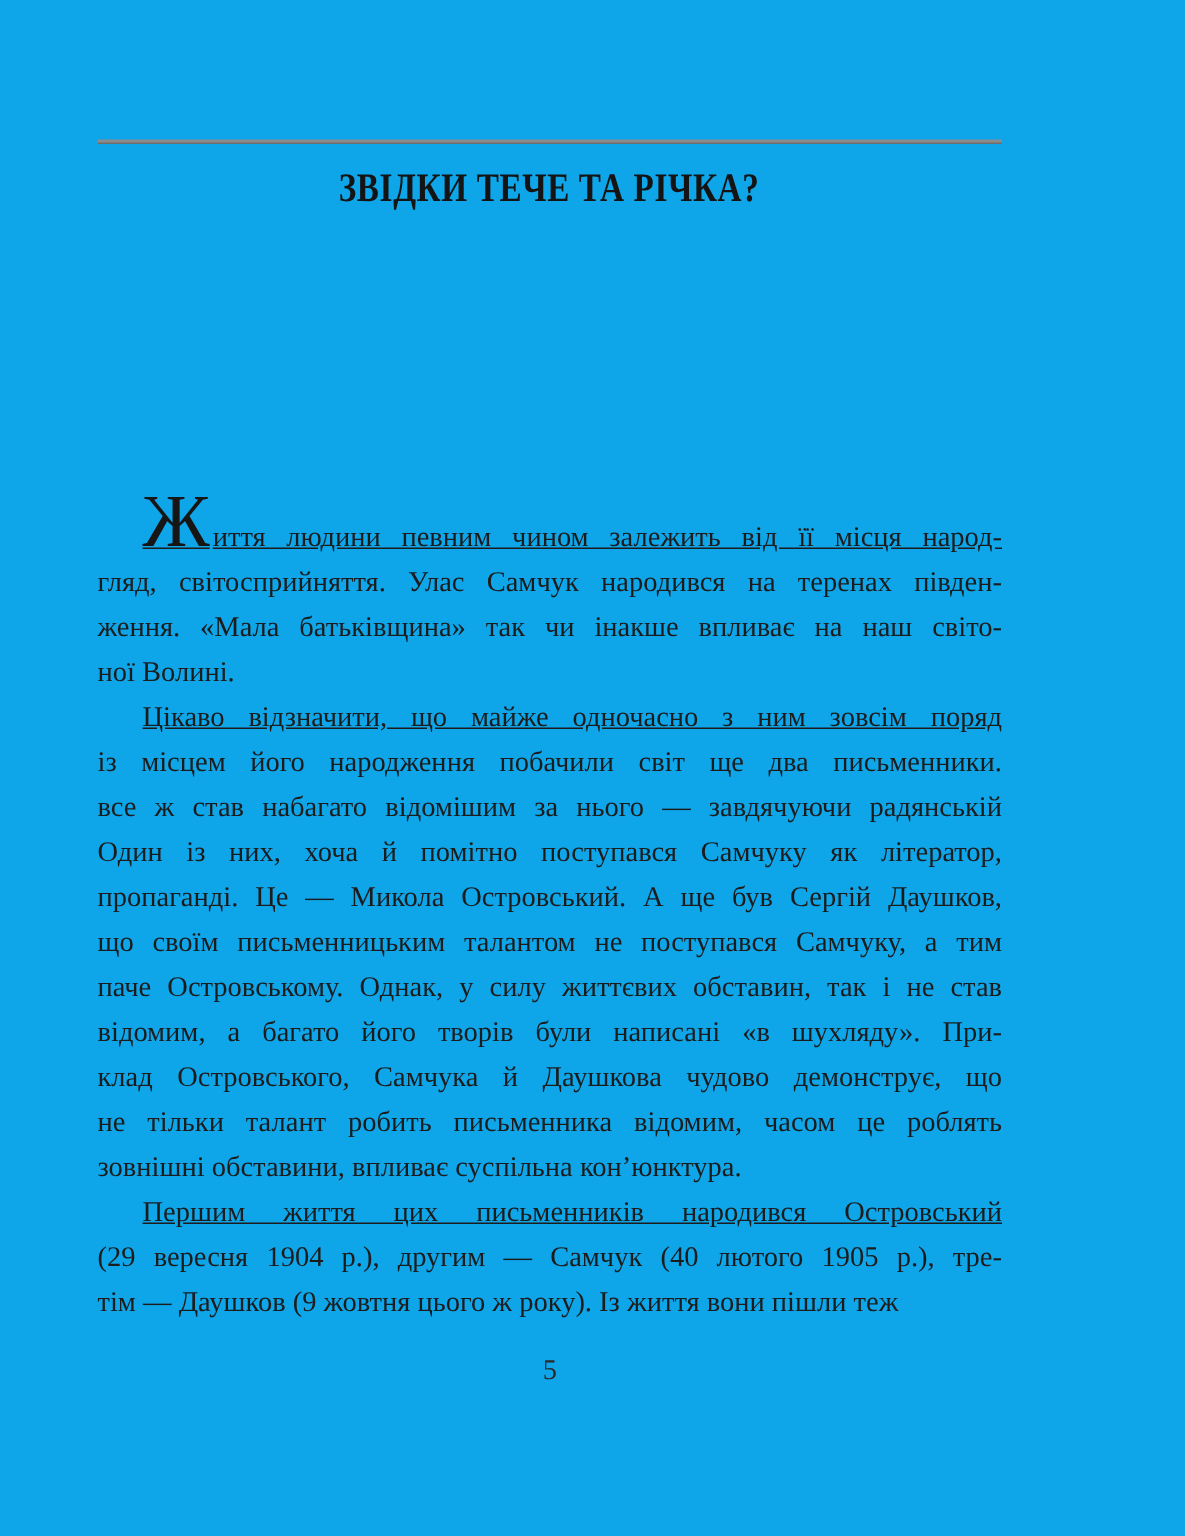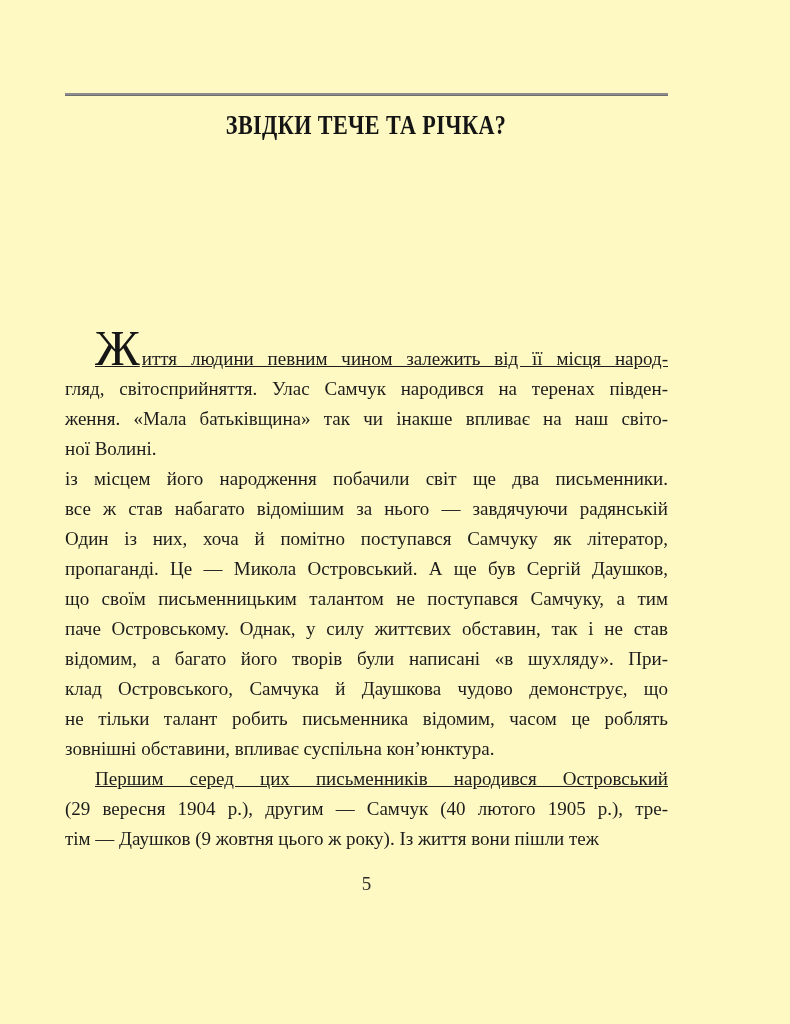--- a/index.html
+++ b/index.html
@@ -4,21 +4,21 @@
 <style>
   :root{
     --ink:#1c1c1c;
     --rule:#8c8c8c;
   }
   html,body{margin:0;padding:0;background:#ffffff;}
   .page{
     position:relative;
     width:790px;
     height:1024px;
-    background:#fef9c3;
+    background:#0ea5e9;
     overflow:hidden;
     font-family:"Liberation Serif","DejaVu Serif",serif;
     color:var(--ink);
   }
   .content{
     position:absolute;
     left:65px;
     top:0;
     width:603px;
   }
@@ -89,29 +89,30 @@
 
 <div class="page">
   <div class="content">
     <hr class="rule">
     <h1 class="title"><span class="title-inner">ЗВІДКИ ТЕЧЕ ТА РІЧКА?</span></h1>
     <div class="body-text">
         <div class="line first"><span class="dropcap">Ж</span>иття людини певним чином залежить від її місця народ-</div>
         <div class="line">гляд, світосприйняття. Улас Самчук народився на теренах півден-</div>
         <div class="line">ження. «Мала батьківщина» так чи інакше впливає на наш світо-</div>
         <div class="line last">ної Волині.</div>
+        <div class="line first">Цікаво відзначити, що майже одночасно з ним зовсім поряд</div>
         <div class="line">із місцем його народження побачили світ ще два письменники.</div>
         <div class="line">все ж став набагато відомішим за нього — завдячуючи радянській</div>
         <div class="line">Один із них, хоча й помітно поступався Самчуку як літератор,</div>
         <div class="line">пропаганді. Це — Микола Островський. А ще був Сергій Даушков,</div>
         <div class="line">що своїм письменницьким талантом не поступався Самчуку, а тим</div>
         <div class="line">паче Островському. Однак, у силу життєвих обставин, так і не став</div>
         <div class="line">відомим, а багато його творів були написані «в шухляду». При-</div>
         <div class="line">клад Островського, Самчука й Даушкова чудово демонструє, що</div>
         <div class="line">не тільки талант робить письменника відомим, часом це роблять</div>
         <div class="line last">зовнішні обставини, впливає суспільна кон’юнктура.</div>
-        <div class="line first">Першим серед цих письменників народився Островський</div>
+        <div class="line first">Першим життя цих письменників народився Островський</div>
         <div class="line">(29 вересня 1904 р.), другим — Самчук (40 лютого 1905 р.), тре-</div>
         <div class="line last">тім — Даушков (9 жовтня цього ж року). Із життя вони пішли теж</div>
       </div>
     <div class="page-number">5</div>
   </div>
 </div>
 
 </body></html>

